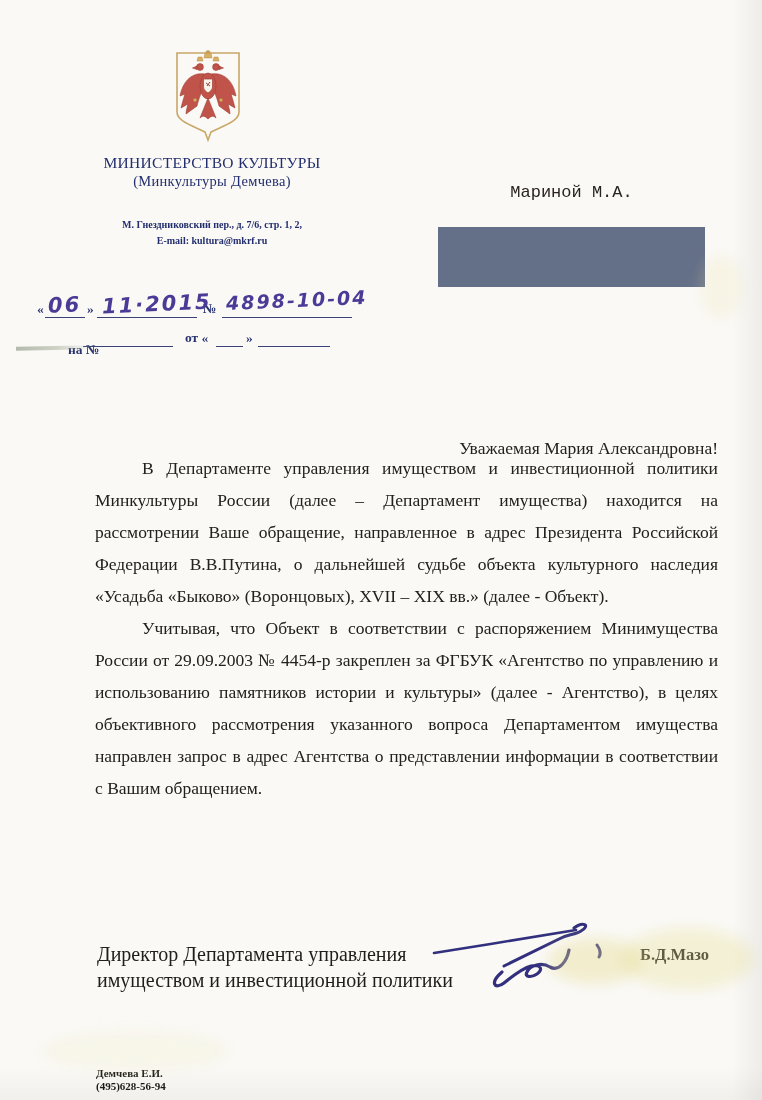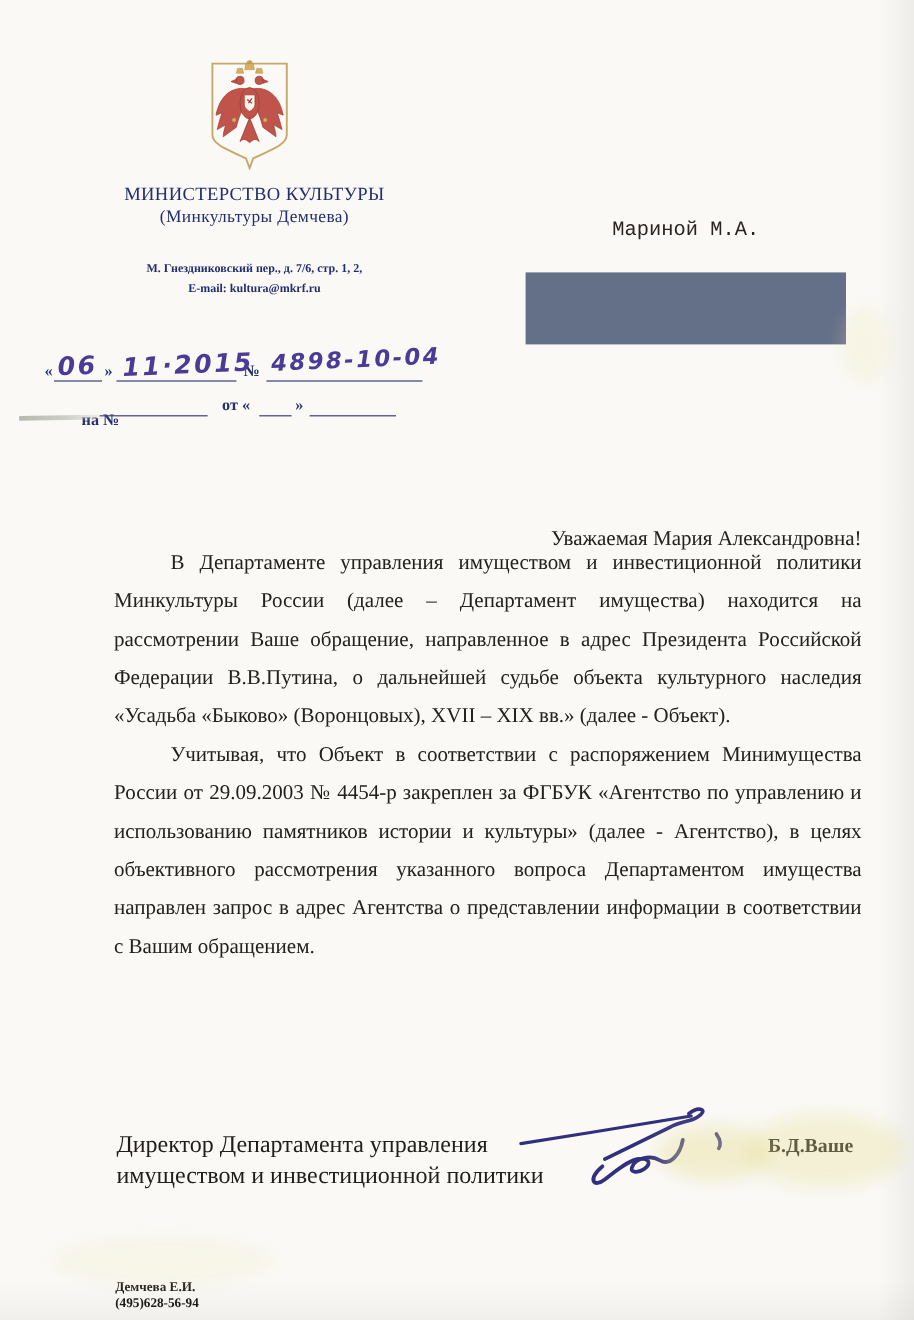--- a/index.html
+++ b/index.html
@@ -129,21 +129,21 @@
     <div>имуществом и инвестиционной политики</div>
   </div>
   <svg class="signature-svg" viewBox="0 0 200 96">
     <g fill="none" stroke="#32307e" stroke-linecap="round">
       <path d="M10,55 C55,48 115,38 152,32" stroke-width="2.6"></path>
       <path d="M150,30 c9,-7 17,-3 7,3 c-6,4 -13,3 -22,8 L80,68" stroke-width="3"></path>
       <path d="M78,74 c-13,11 -7,18 2,11 c11,-9 19,-15 27,-17 c9,-2 13,3 6,8 c-6,4 -13,3 -10,-2 c3,-7 15,-10 23,-5 c9,5 17,-6 19,-17" stroke-width="3.2"></path>
       <path d="M173,47 q5,7 2,12" stroke-width="3"></path>
     </g>
   </svg>
-  <div class="sig-name">Б.Д.Ваше</div>
+  <div class="sig-name">Б.Д.Мазо</div>
 
   <div class="footer">
     <div>Демчева Е.И.</div>
     <div>(495)628-56-94</div>
   </div>
 
   <div class="streak"></div>
   <div class="blob b1"></div>
   <div class="blob b2"></div>
   <div class="blob b3"></div>

